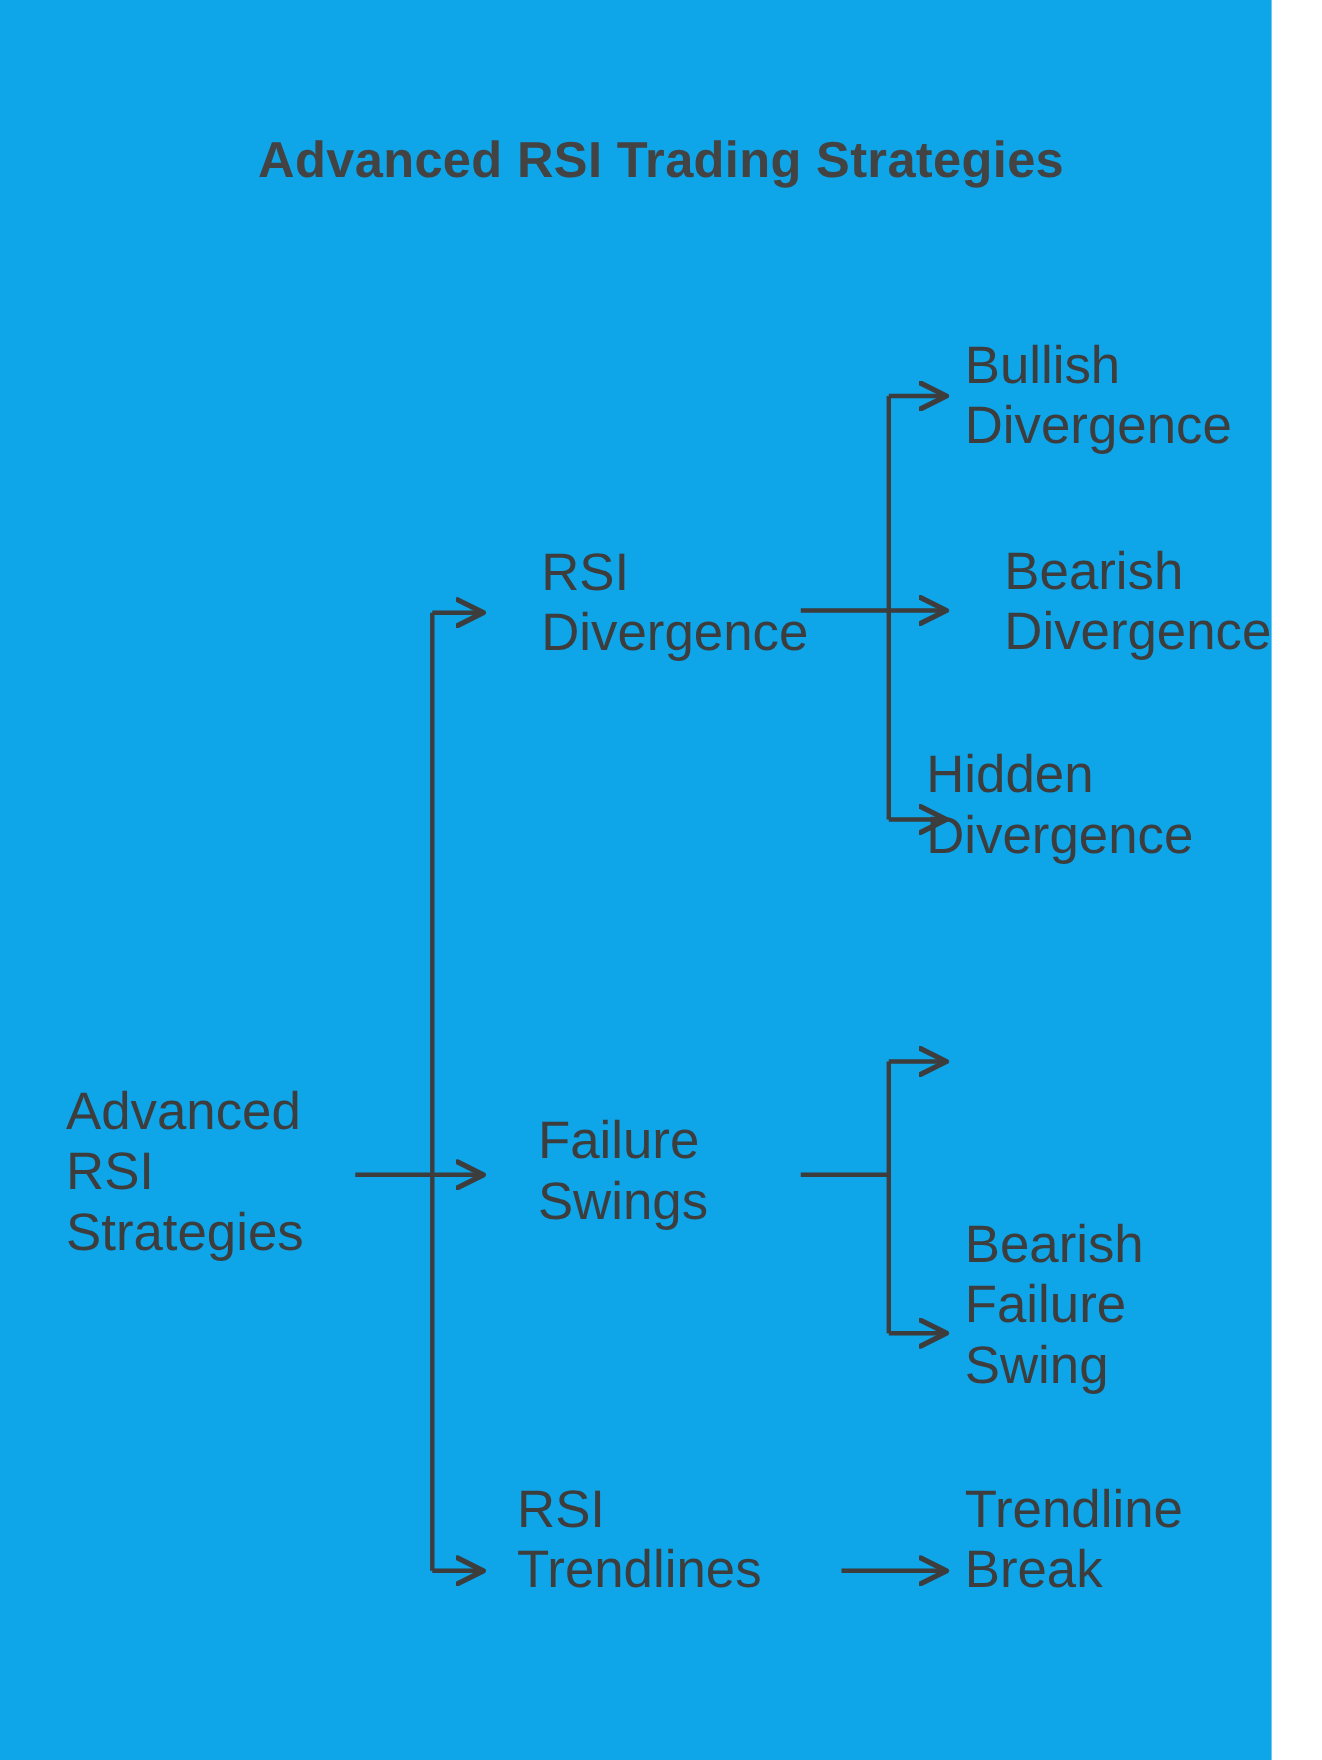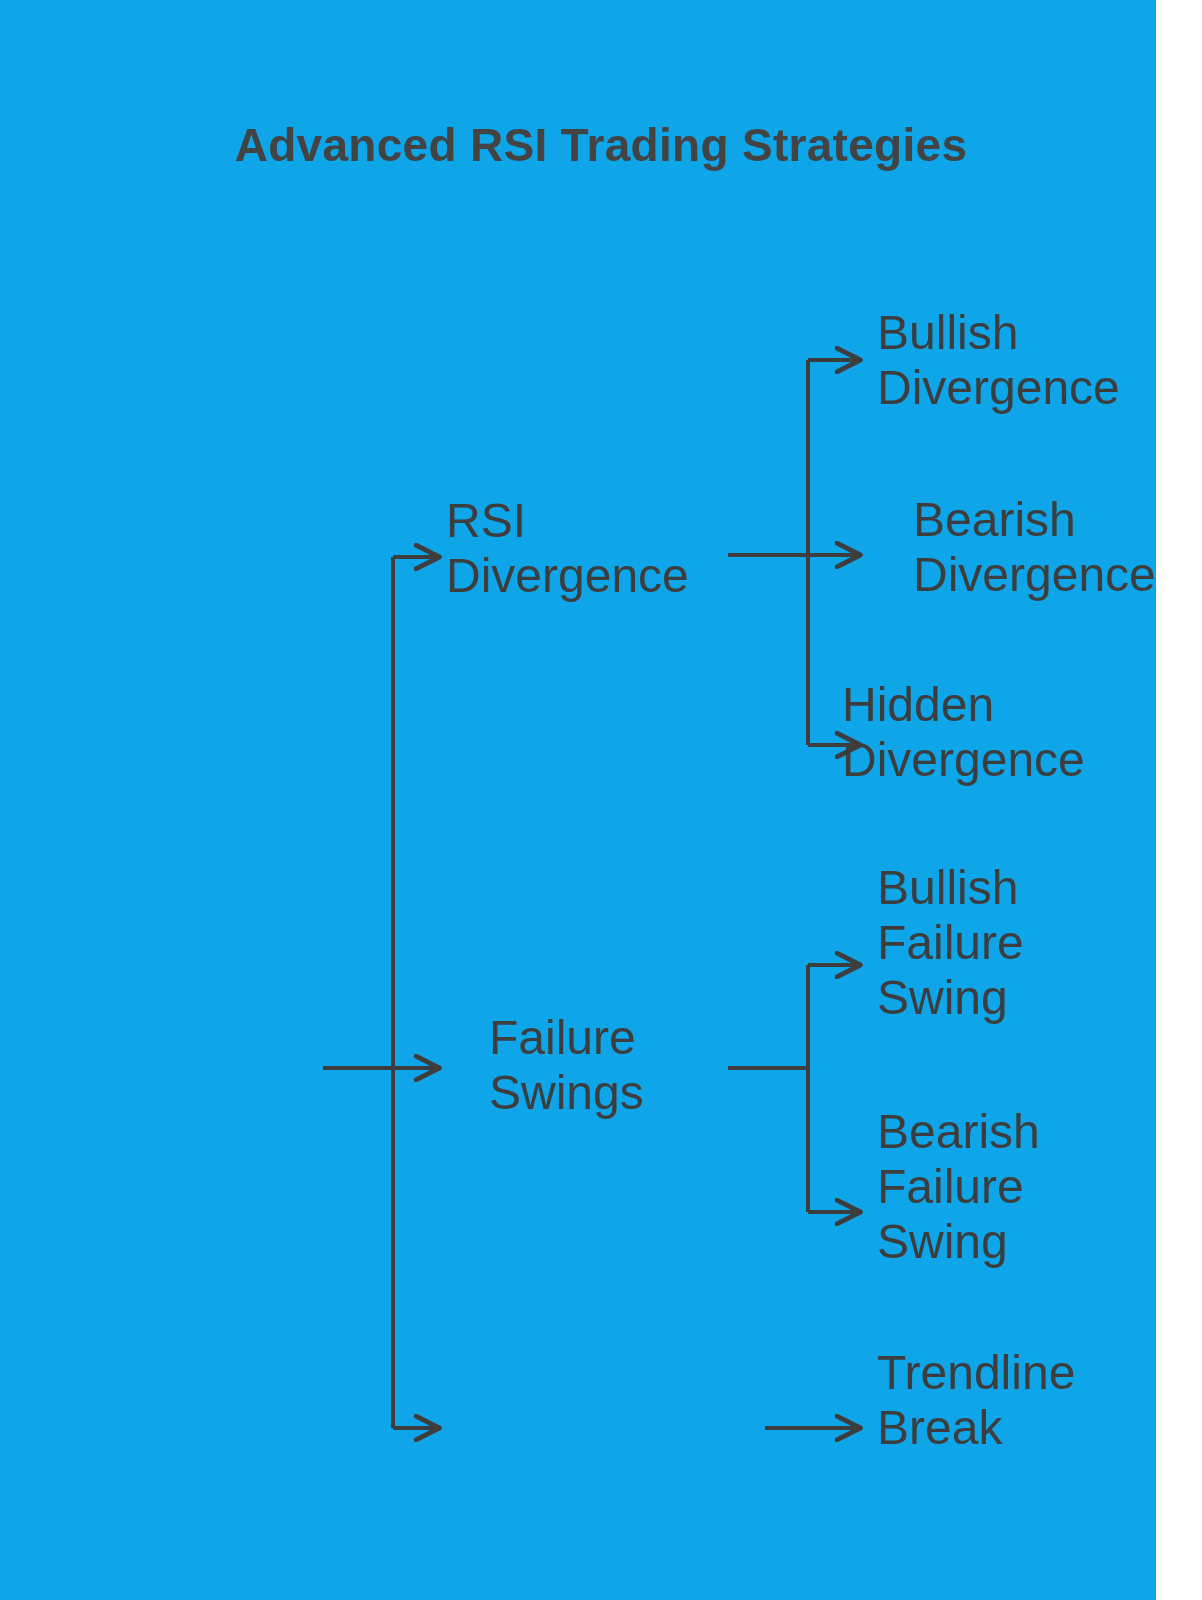--- a/index.html
+++ b/index.html
@@ -44,21 +44,21 @@
     text-align: center;
     color: #434343;
     font-family: "Liberation Sans", sans-serif;
     font-size: 46px;
     font-weight: 700;
     letter-spacing: 0.3px;
   }
   
   #node-root        { left: 60px;  top: 983px;  width: 260px; }
   
-  #node-rsi-div     { left: 446px; top: 493px;  width: 260px; }
+  #node-rsi-div     { left: 492px; top: 493px;  width: 260px; }
   #node-fail-sw     { left: 489px; top: 1010px; width: 260px; }
   #node-rsi-trend   { left: 470px; top: 1345px; width: 280px; }
   
   #node-bull-div    { left: 877px; top: 305px;  width: 290px; }
   #node-bear-div    { left: 877px; top: 492px;  width: 290px; margin-left: 36px; }
   #node-hid-div     { left: 842px; top: 677px;  width: 290px; }
   #node-bull-fs     { left: 877px; top: 860px;  width: 290px; }
   #node-bear-fs     { left: 877px; top: 1104px; width: 290px; }
   #node-trend-break { left: 877px; top: 1345px; width: 290px; }
 </style>
@@ -95,31 +95,32 @@
       <path d="M 728 1068 L 808 1068"></path>
       <path d="M 808 965 L 808 1212"></path>
       <path d="M 808 965 L 861 965" marker-end="url(#arrow)"></path>
       <path d="M 808 1212 L 861 1212" marker-end="url(#arrow)"></path>
 
       <path d="M 765 1428 L 861 1428" marker-end="url(#arrow)"></path>
 
     </g>
   </svg>
 
+  <div class="node-label" id="node-root">Advanced RSI Strategies</div>
 
   <div class="node-label" id="node-rsi-div">RSI Divergence</div>
 
   <div class="node-label" id="node-fail-sw">Failure Swings</div>
 
+  <div class="node-label" id="node-rsi-trend">RSI Trendlines</div>
 
   <div class="node-label" id="node-bull-div">Bullish Divergence</div>
 
   <div class="node-label" id="node-bear-div">Bearish Divergence</div>
 
   <div class="node-label" id="node-hid-div">Hidden Divergence</div>
 
-  <div class="node-label" id="node-bull-fs">Bullish Failure Swing</div>
 
   <div class="node-label" id="node-bear-fs">Bearish Failure Swing</div>
 
   <div class="node-label" id="node-trend-break">Trendline Break</div>
 
 </div>
 
 </body></html>

